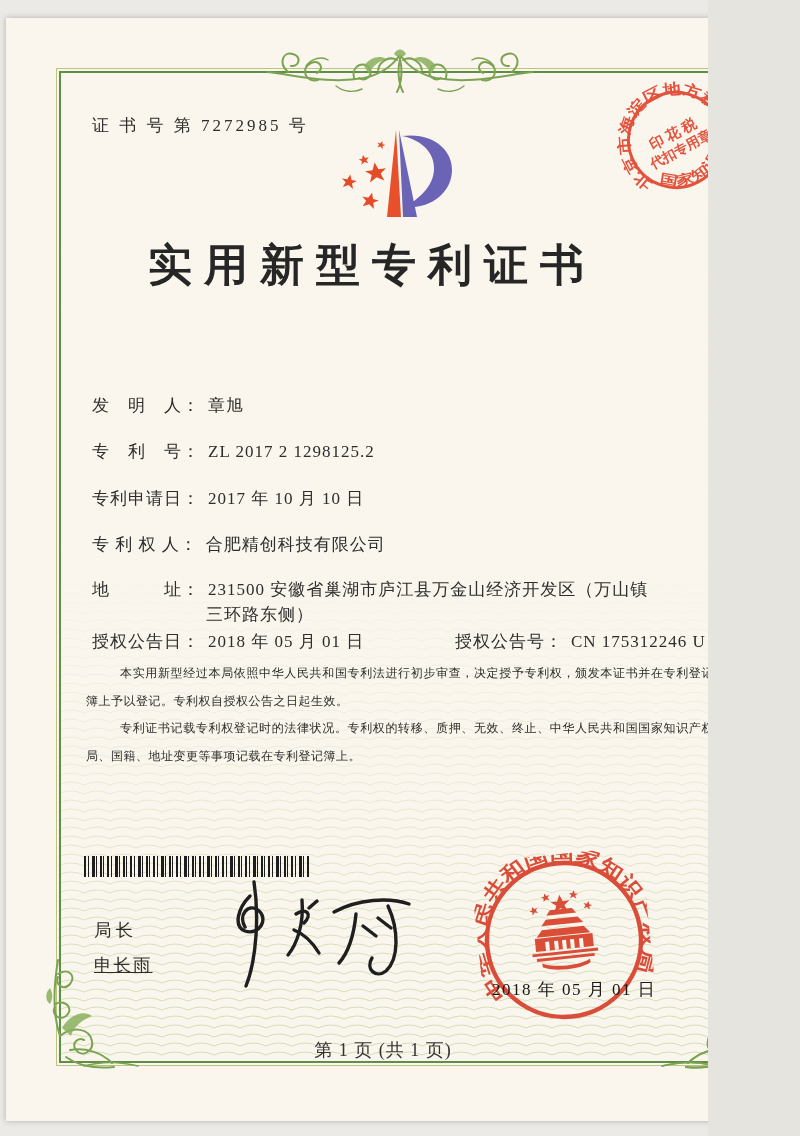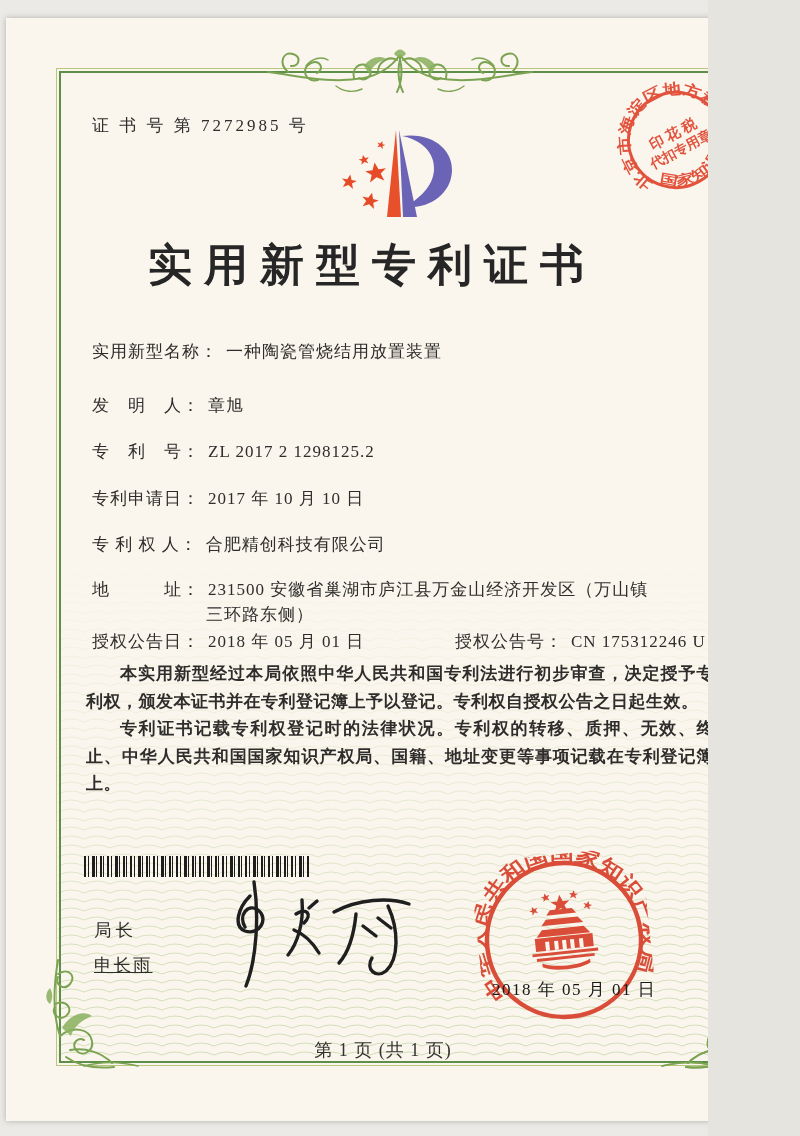--- a/index.html
+++ b/index.html
@@ -18,22 +18,22 @@
   .frame-inner{position:absolute;left:2px;top:2px;right:2px;bottom:2px;
     border:2px solid #5d8f48;}
   .txt{position:absolute;color:#2e2d2b;white-space:nowrap;}
   #cert-no{left:92px;top:114px;font-size:17px;letter-spacing:3px;}
   #logo{position:absolute;left:336px;top:124px;}
   #title{left:0;right:0;top:236px;text-align:center;font-size:44px;font-weight:bold;
          letter-spacing:12px;color:#262626;padding-left:36px;}
   .fieldrow{position:absolute;left:92px;font-size:17px;letter-spacing:1px;color:#2e2d2b;white-space:nowrap;}
   .fieldrow .val{margin-left:8px;}
   #paras{position:absolute;left:86px;top:660px;width:628px;color:#2e2d2b;}
-  #paras p{margin:0;font-size:17px;line-height:27.5px;text-align:justify;text-indent:34px;
-           white-space:normal;letter-spacing:.5px;font-weight:bold;}
+  #paras p{margin:0;font-size:12px;line-height:27.5px;text-align:justify;text-indent:34px;
+           white-space:normal;letter-spacing:.5px;}
   #barcode{position:absolute;left:84px;top:856px;width:226px;height:21px;
     background:repeating-linear-gradient(90deg,
       #1d1d1d 0 2px,transparent 2px 4px,#1d1d1d 4px 5px,transparent 5px 8px,
       #1d1d1d 8px 11px,transparent 11px 12px,#1d1d1d 12px 13px,transparent 13px 16px,
       #1d1d1d 16px 18px,transparent 18px 19px,#1d1d1d 19px 20px,transparent 20px 23px);}
   #sig-title{left:94px;top:918px;font-size:17.5px;letter-spacing:4px;}
   #sig-name{left:94px;top:953px;font-size:17.5px;letter-spacing:2px;text-decoration:underline;}
   #signature-svg{position:absolute;left:212px;top:874px;}
   #seal{position:absolute;left:478px;top:854px;transform:rotate(-6deg);}
   #seal-date{left:492px;top:978px;font-size:17px;color:#181818;letter-spacing:1.5px;z-index:6;}
@@ -251,23 +251,20 @@
     </text>
     <text font-size="13" font-weight="bold" fill="#e0452e">
       <textPath href="#stampBotArc" startOffset="0" textLength="125" lengthAdjust="spacingAndGlyphs">国家知识产权局</textPath>
     </text>
     <text x="0" y="-2" text-anchor="middle" font-size="14.5" font-weight="bold" fill="#e0452e">印 花 税</text>
     <text x="0" y="15" text-anchor="middle" font-size="13.5" font-weight="bold" fill="#e0452e">代扣专用章</text>
   </svg>
 
   <div id="title" class="txt">实用新型专利证书</div>
 
-  <div class="fieldrow" style="top:340px">
-    <span>实用新型名称：</span><span class="val">一种陶瓷管烧结用放置装置</span>
-  </div>
   <div class="fieldrow" style="top:394px">
     <span>发　明　人：</span><span class="val">章旭</span>
   </div>
   <div class="fieldrow" style="top:440px">
     <span>专　利　号：</span><span class="val">ZL 2017 2 1298125.2</span>
   </div>
   <div class="fieldrow" style="top:487px">
     <span>专利申请日：</span><span class="val">2017 年 10 月 10 日</span>
   </div>
   <div class="fieldrow" style="top:533px">

